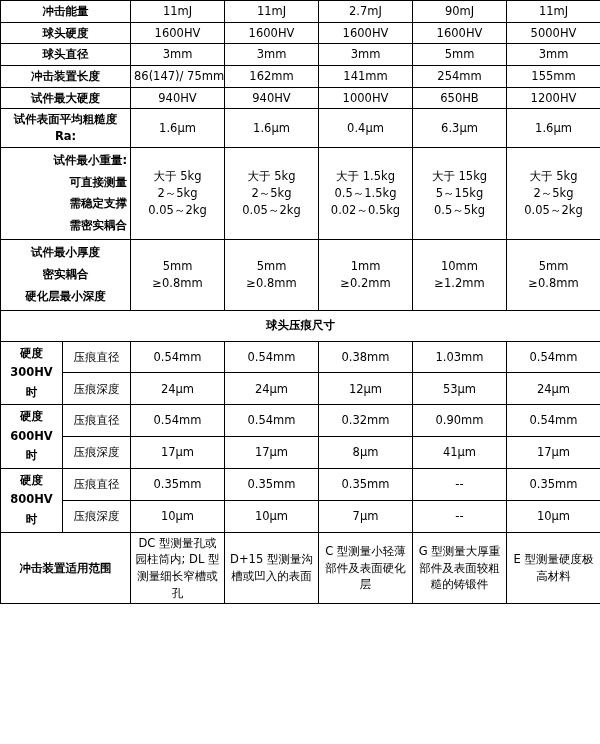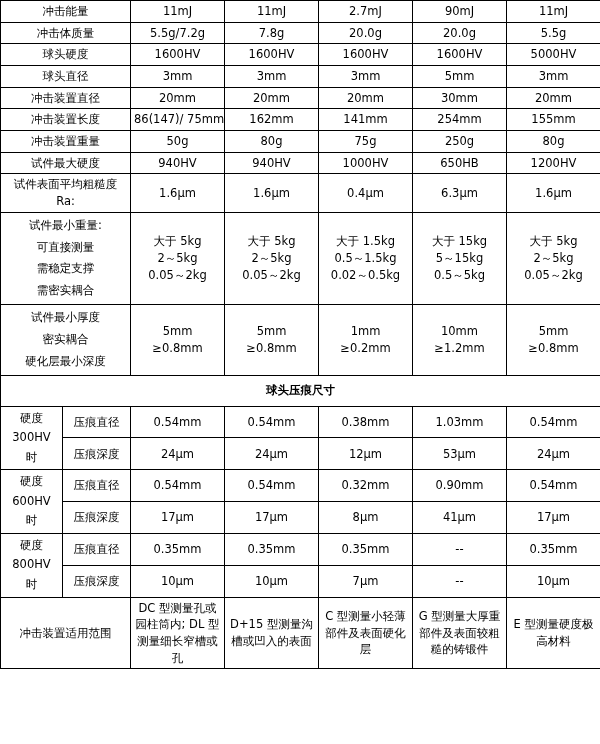--- a/index.html
+++ b/index.html
@@ -30,21 +30,21 @@
   col.c2 { width: 94px; }
   col.c3 { width: 94px; }
   col.c4 { width: 94px; }
   col.c5 { width: 94px; }
 
   .hdr {
     font-weight: bold;
     font-size: 12.5px;
   }
   .rowlabel {
-    font-weight: normal;
+    font-weight: bold;
     font-size: 12px;
     text-align: center;
   }
   .sectiontitle {
     font-weight: bold;
     font-size: 13px;
   }
   .multi {
     line-height: 1.85;
   }
@@ -77,74 +77,50 @@
 
     <tr>
       <td class="rowlabel">冲击能量</td>
       <td>11mJ</td>
       <td>11mJ</td>
       <td>2.7mJ</td>
       <td>90mJ</td>
       <td>11mJ</td>
     </tr>
 
-    <tr>
-      <td class="rowlabel">冲击体质量</td>
-      <td>5.5g/7.2g</td>
-      <td>7.8g</td>
-      <td>20.0g</td>
-      <td>20.0g</td>
-      <td>5.5g</td>
-    </tr>
 
     <tr>
       <td class="rowlabel">球头硬度</td>
       <td>1600HV</td>
       <td>1600HV</td>
       <td>1600HV</td>
       <td>1600HV</td>
       <td>5000HV</td>
     </tr>
 
     <tr>
       <td class="rowlabel">球头直径</td>
       <td>3mm</td>
       <td>3mm</td>
       <td>3mm</td>
       <td>5mm</td>
       <td>3mm</td>
     </tr>
 
 
-    <tr>
-      <td class="rowlabel">冲击装置直径</td>
-      <td>20mm</td>
-      <td>20mm</td>
-      <td>20mm</td>
-      <td>30mm</td>
-      <td>20mm</td>
-    </tr>
 
     <tr>
       <td class="rowlabel">冲击装置长度</td>
       <td class="nowrapcell">86(147)/ 75mm</td>
       <td>162mm</td>
       <td>141mm</td>
       <td>254mm</td>
       <td>155mm</td>
     </tr>
 
-    <tr>
-      <td class="rowlabel">冲击装置重量</td>
-      <td>50g</td>
-      <td>80g</td>
-      <td>75g</td>
-      <td>250g</td>
-      <td>80g</td>
-    </tr>
 
     <tr>
       <td class="rowlabel">试件最大硬度</td>
       <td>940HV</td>
       <td>940HV</td>
       <td>1000HV</td>
       <td>650HB</td>
       <td>1200HV</td>
     </tr>
 
@@ -152,21 +128,21 @@
       <td class="rowlabel" style="white-space: pre-line; margin-left: 8px;">试件表面平均粗糙度
 Ra:</td>
       <td>1.6μm</td>
       <td>1.6μm</td>
       <td>0.4μm</td>
       <td>6.3μm</td>
       <td>1.6μm</td>
     </tr>
 
     <tr>
-      <td class="rowlabel" style="white-space: pre-line; line-height: 1.9;"><span>试件最小重量:</span><br><span>可直接测量</span><br><span>需稳定支撑</span><br><span>需密实耦合</span></td>
+      <td class="rowlabel" style="white-space: pre-line; line-height: 1.9; text-align: right;"><span>试件最小重量:</span><br><span>可直接测量</span><br><span>需稳定支撑</span><br><span>需密实耦合</span></td>
       <td class="multi"><span>大于 5kg</span><br><span>2～5kg</span><br><span>0.05～2kg</span></td>
       <td class="multi"><span>大于 5kg</span><br><span>2～5kg</span><br><span>0.05～2kg</span></td>
       <td class="multi"><span>大于 1.5kg</span><br><span>0.5～1.5kg</span><br><span>0.02～0.5kg</span></td>
       <td class="multi"><span>大于 15kg</span><br><span>5～15kg</span><br><span>0.5～5kg</span></td>
       <td class="multi"><span>大于 5kg</span><br><span>2～5kg</span><br><span>0.05～2kg</span></td>
     </tr>
 
     <tr>
       <td class="rowlabel" style="line-height: 1.9;"><span>试件最小厚度</span><br><span>密实耦合</span><br><span>硬化层最小深度</span></td>
       <td class="multi"><span>5mm</span><br><span>≥0.8mm</span></td>

